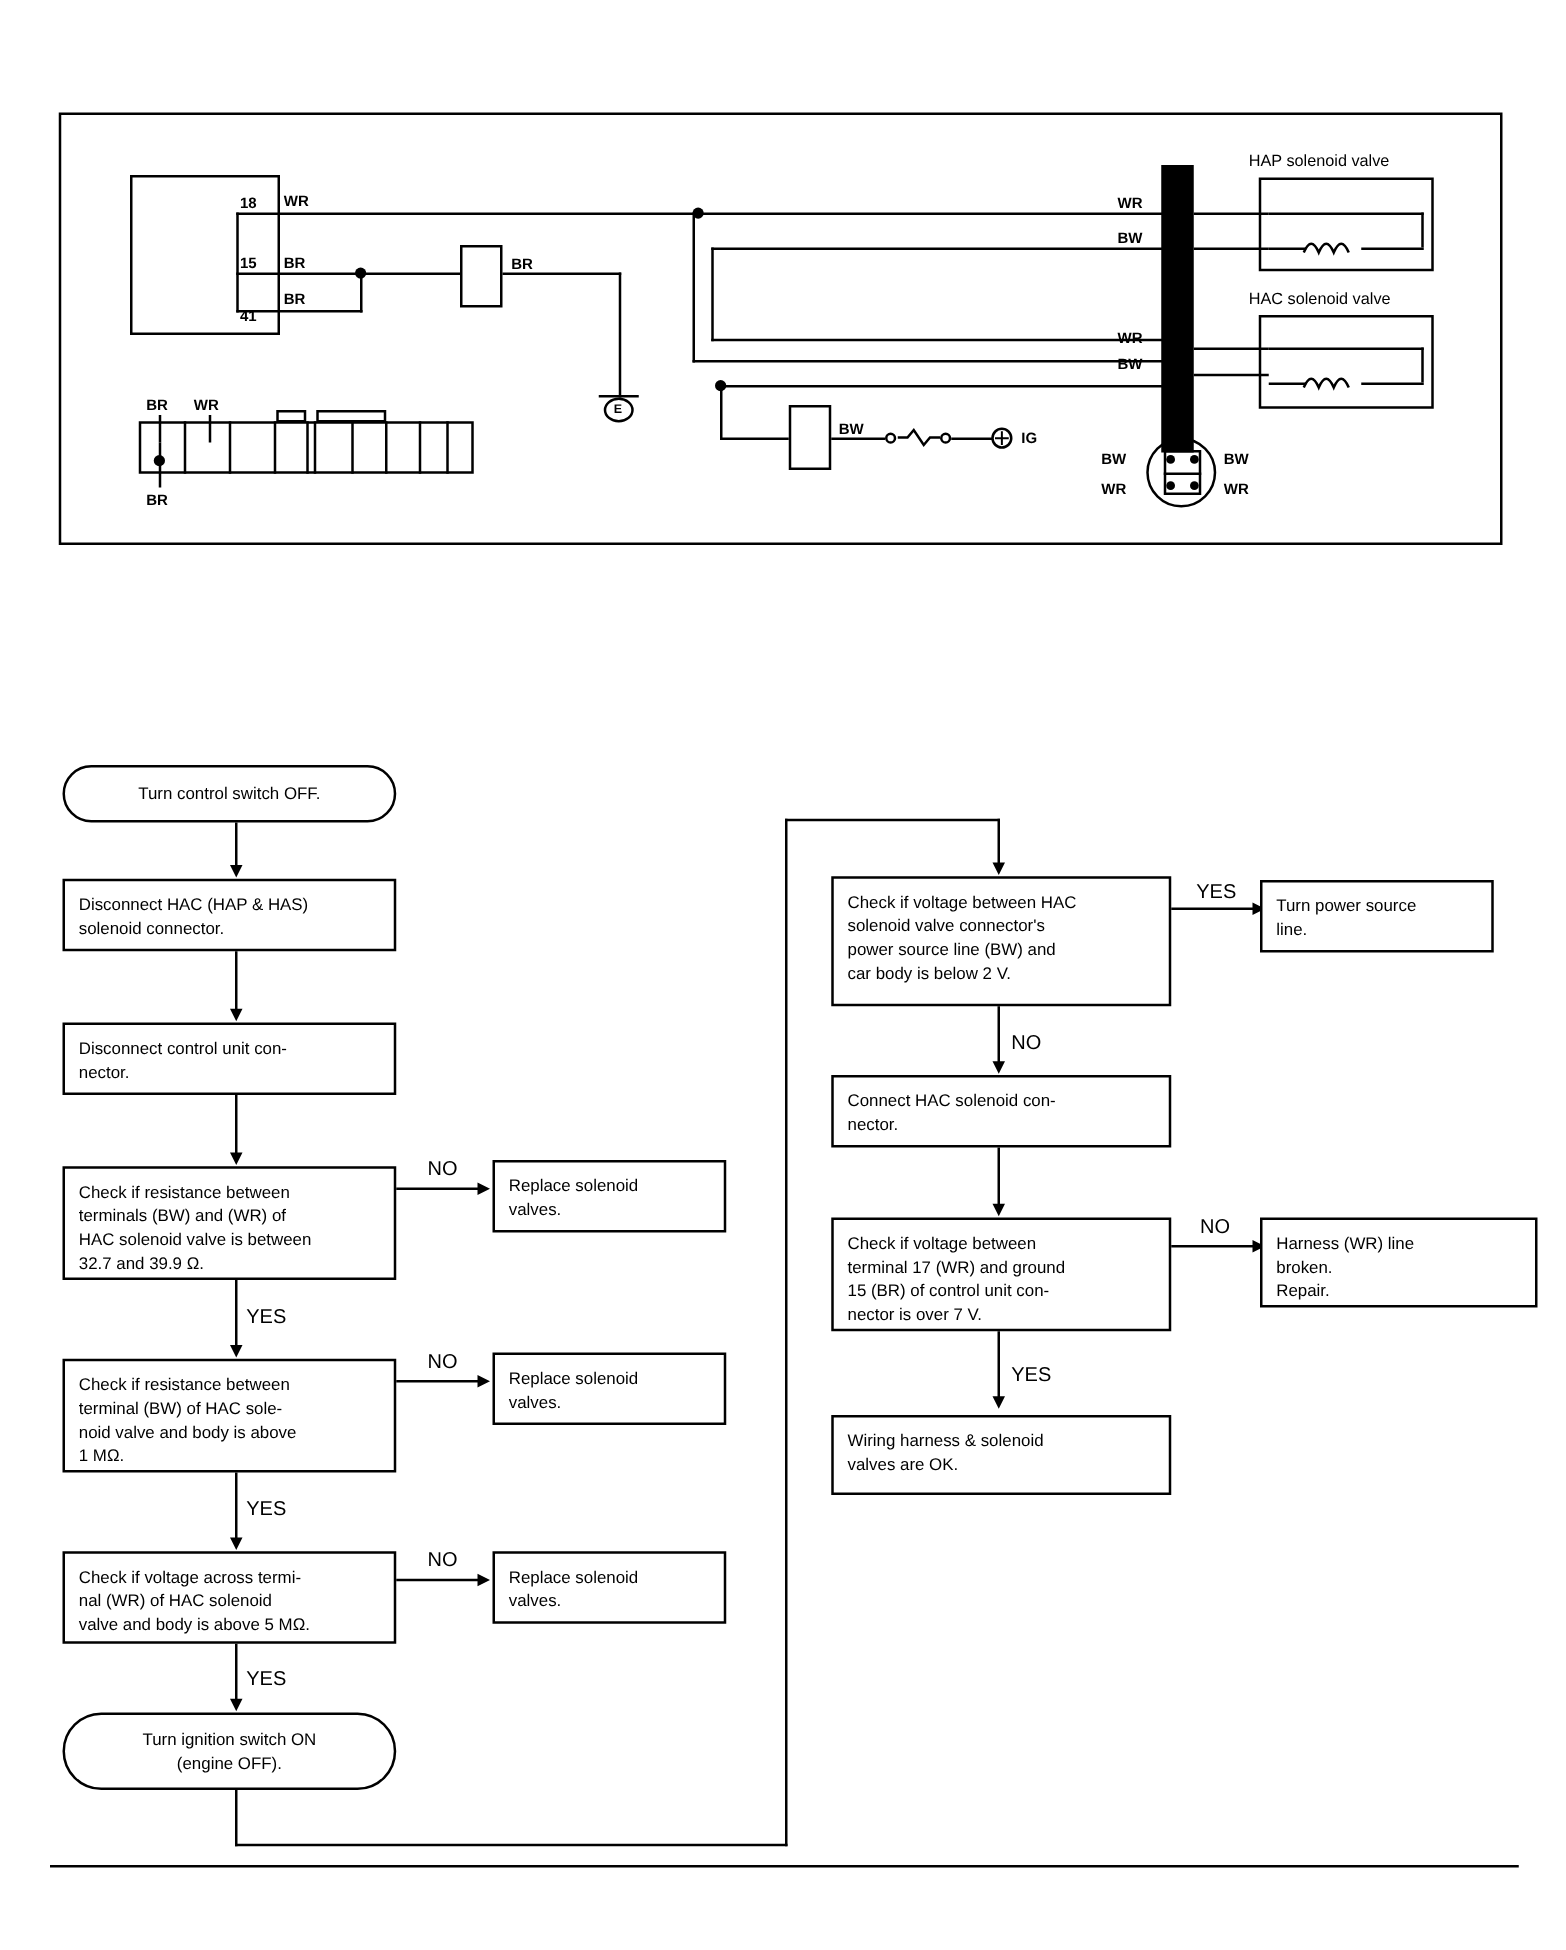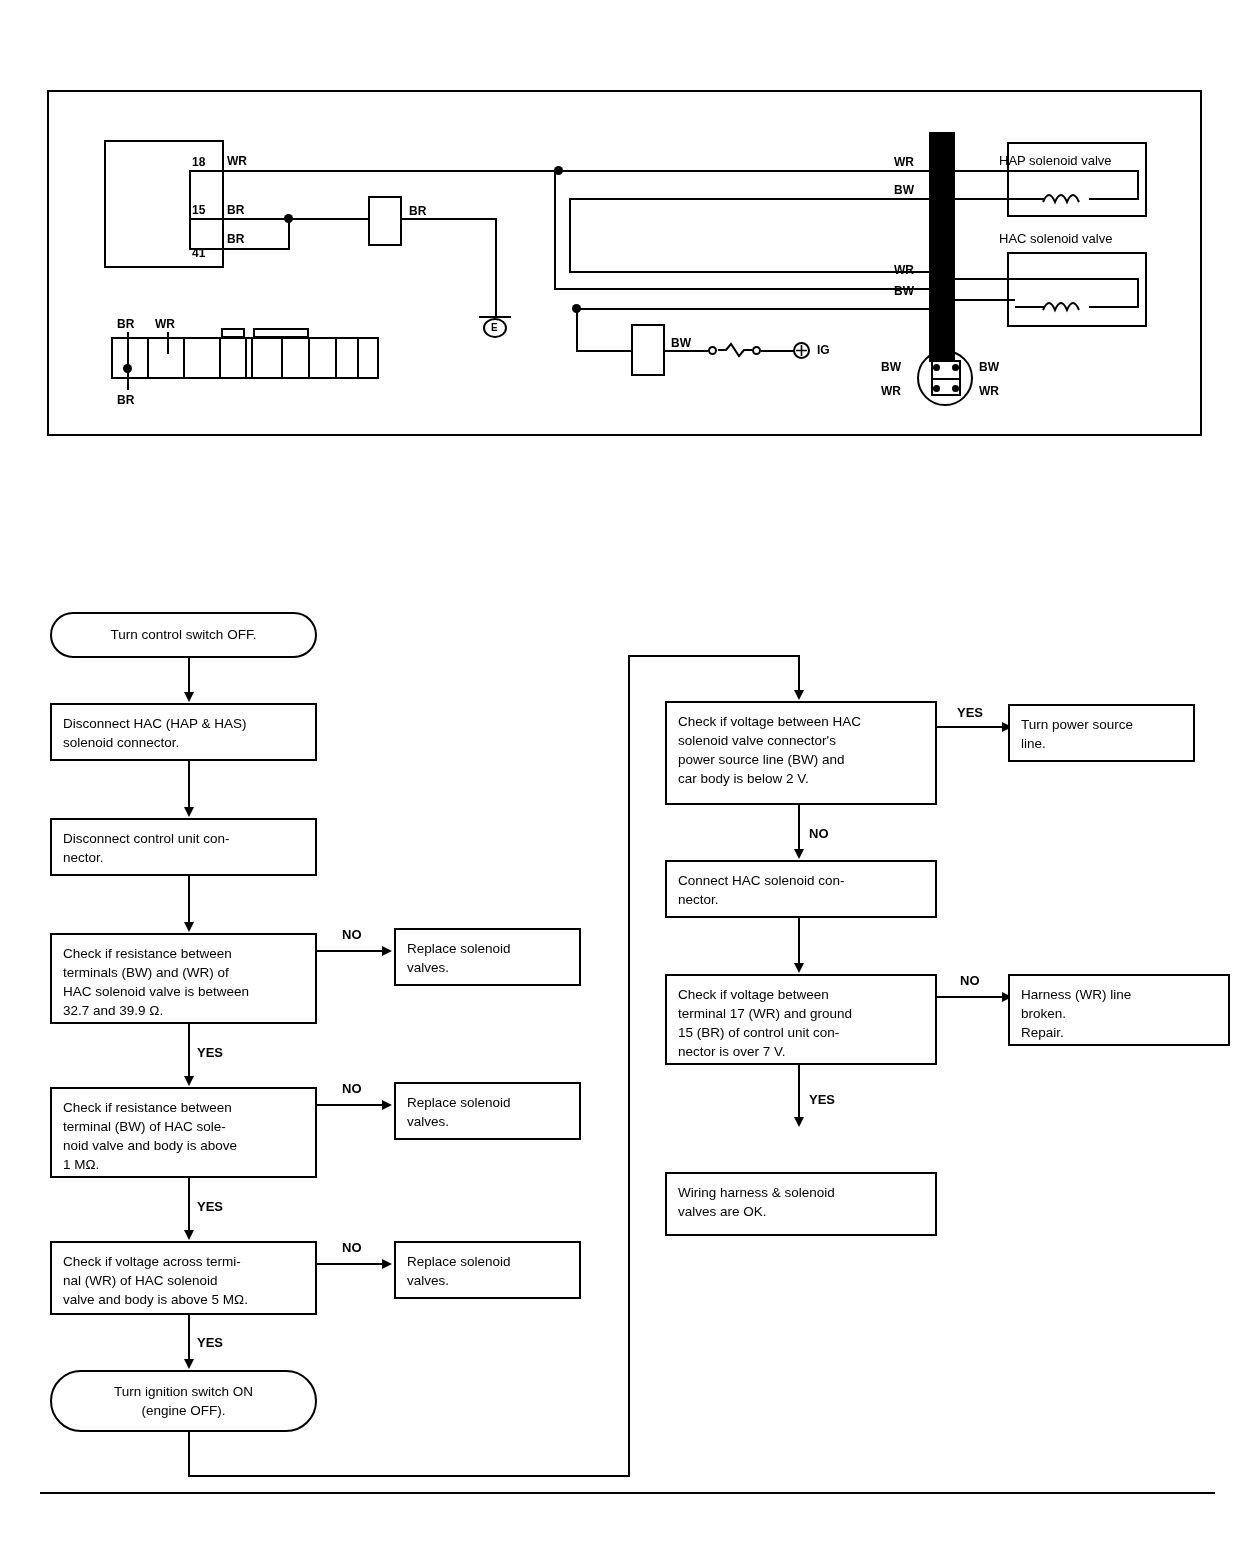--- a/index.html
+++ b/index.html
@@ -93,22 +93,22 @@
   }
   .arrow-right {
     position: absolute;
     width: 0; height: 0;
     border-top: 5px solid transparent;
     border-bottom: 5px solid transparent;
     border-left: 10px solid #000;
   }
   .edge-lbl {
     position: absolute;
-    font-size: 13px;
-    font-weight: bold;
+    font-size: 16px;
+    font-weight: normal;
     white-space: nowrap;
     text-align: right;
   }
   #bottom-rule {
     position: absolute;
     left: 40px; top: 1492px;
     width: 1175px; height: 2px;
     background: #000;
   }
 </style>
@@ -145,21 +145,21 @@
   <div class="lbl" style="left:360px; top:113px;">BR</div>
   <div class="wire-h" style="left:353px; top:126px; width:95px;"></div>
   <div class="wire-v" style="left:446px; top:126px; height:100px;"></div>
 
   <div class="box-outline" style="left:434px; top:226px; width:24px; height:20px; border-radius:50%;"></div>
   <div class="lbl" style="left:442px; top:231px; font-size:10px;">E</div>
   <div class="wire-h" style="left:430px; top:224px; width:32px;"></div>
 
   <div class="box-fill" style="left:880px; top:40px; width:26px; height:230px;"></div>
 
-  <div class="lbl-reg" style="left:950px; top:30px;margin-top:32px;">HAP solenoid valve</div>
+  <div class="lbl-reg" style="left:950px; top:30px;">HAP solenoid valve</div>
   <div class="box-outline" style="left:958px; top:50px; width:140px; height:75px;"></div>
   <div class="lbl" style="left:845px; top:64px;">WR</div>
   <div class="wire-h" style="left:906px; top:78px; width:60px;"></div>
   <div class="lbl" style="left:845px; top:92px;">BW</div>
   <div class="wire-h" style="left:906px; top:106px; width:60px;"></div>
   <div class="wire-h" style="left:966px; top:106px; width:30px;"></div>
   <div class="wire-h" style="left:1040px; top:106px; width:50px;"></div>
   <svg class="abs" style="left:992px; top:96px;" width="52" height="20" viewBox="0 0 52 20">
     <path d="M2 14 q6 -14 12 0 q6 -14 12 0 q6 -14 12 0" fill="none" stroke="#000" stroke-width="2"></path>
   </svg>
@@ -331,16 +331,16 @@
 <div class="arrow-right" style="left:1002px; top:992px;"></div>
 <div class="edge-lbl" style="left:960px; top:973px;">NO</div>
 <div class="fc-box" style="left:1008px; top:974px; width:222px; height:72px;">Harness (WR) line
 broken.
 Repair.</div>
 
 <div class="conn" style="left:798px; top:1065px; width:2px; height:55px;"></div>
 <div class="arrow-down" style="left:794px; top:1117px;"></div>
 <div class="edge-lbl" style="left:809px; top:1092px;">YES</div>
 
-<div class="fc-box" style="left:665px; top:1172px; width:272px; height:64px;">Wiring harness &amp; solenoid
+<div class="fc-box" style="left:665px; top:1132px; width:272px; height:64px;">Wiring harness &amp; solenoid
 valves are OK.</div>
 
 <div id="bottom-rule"></div>
 
 </body></html>

